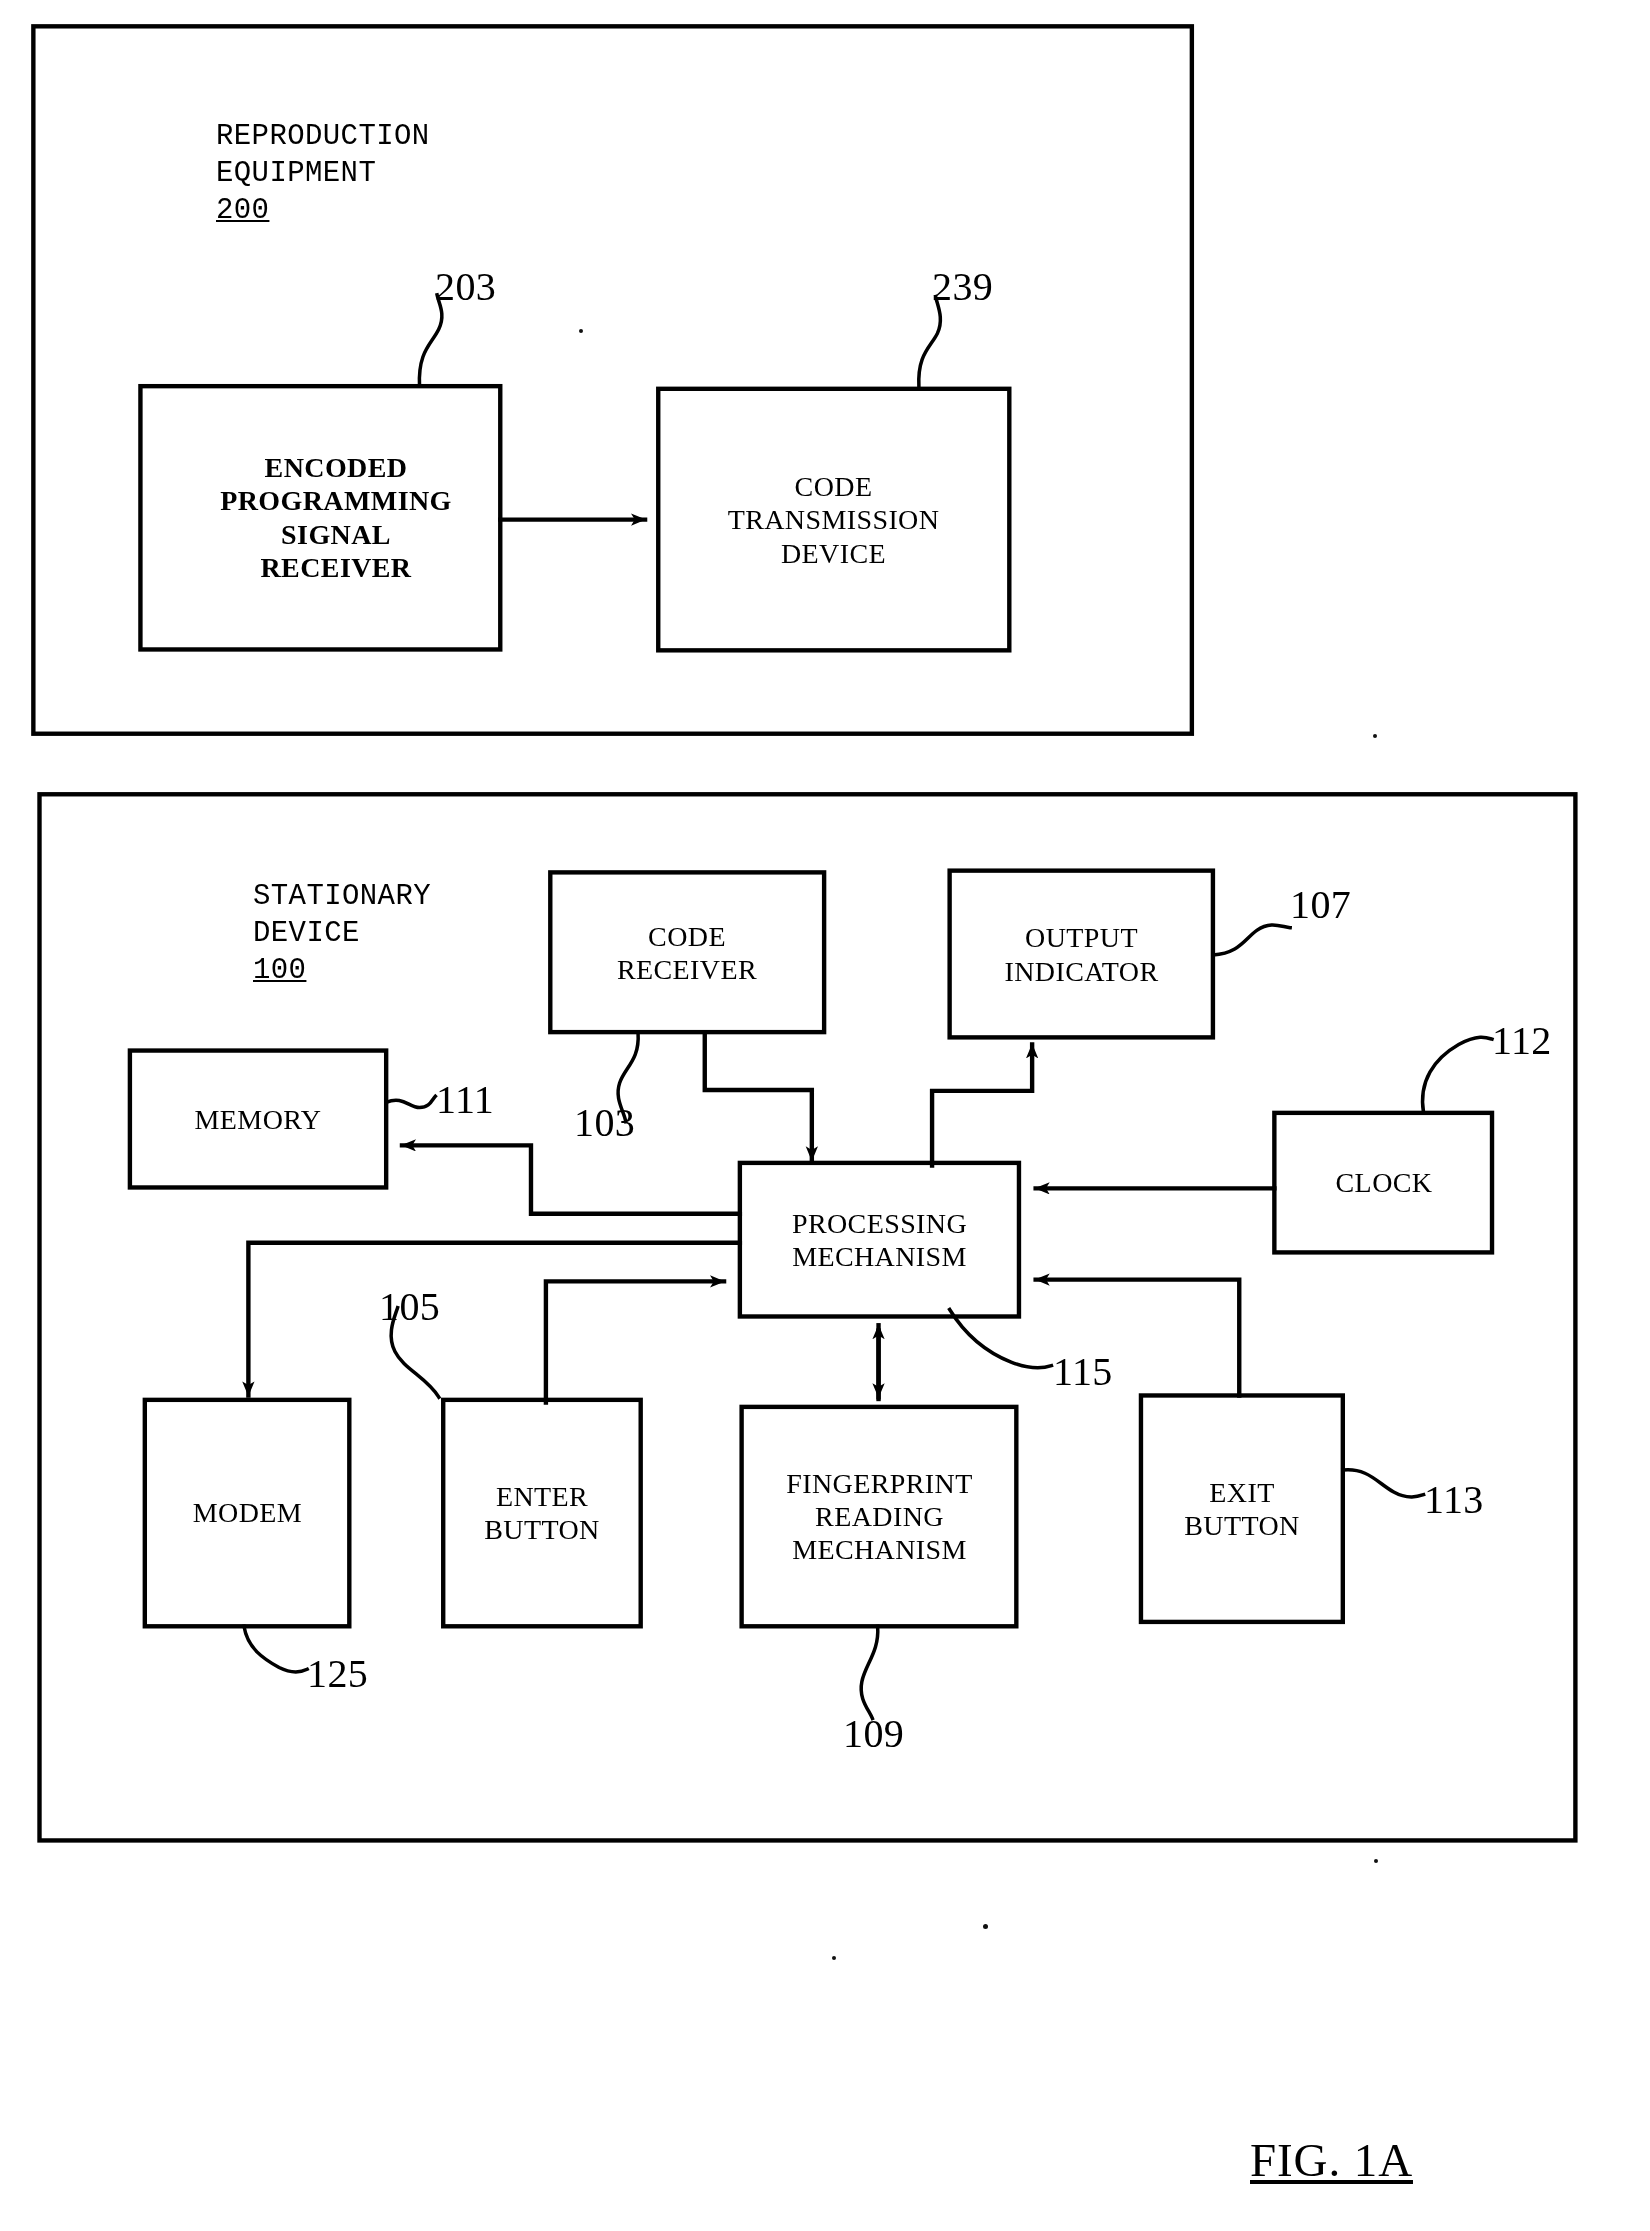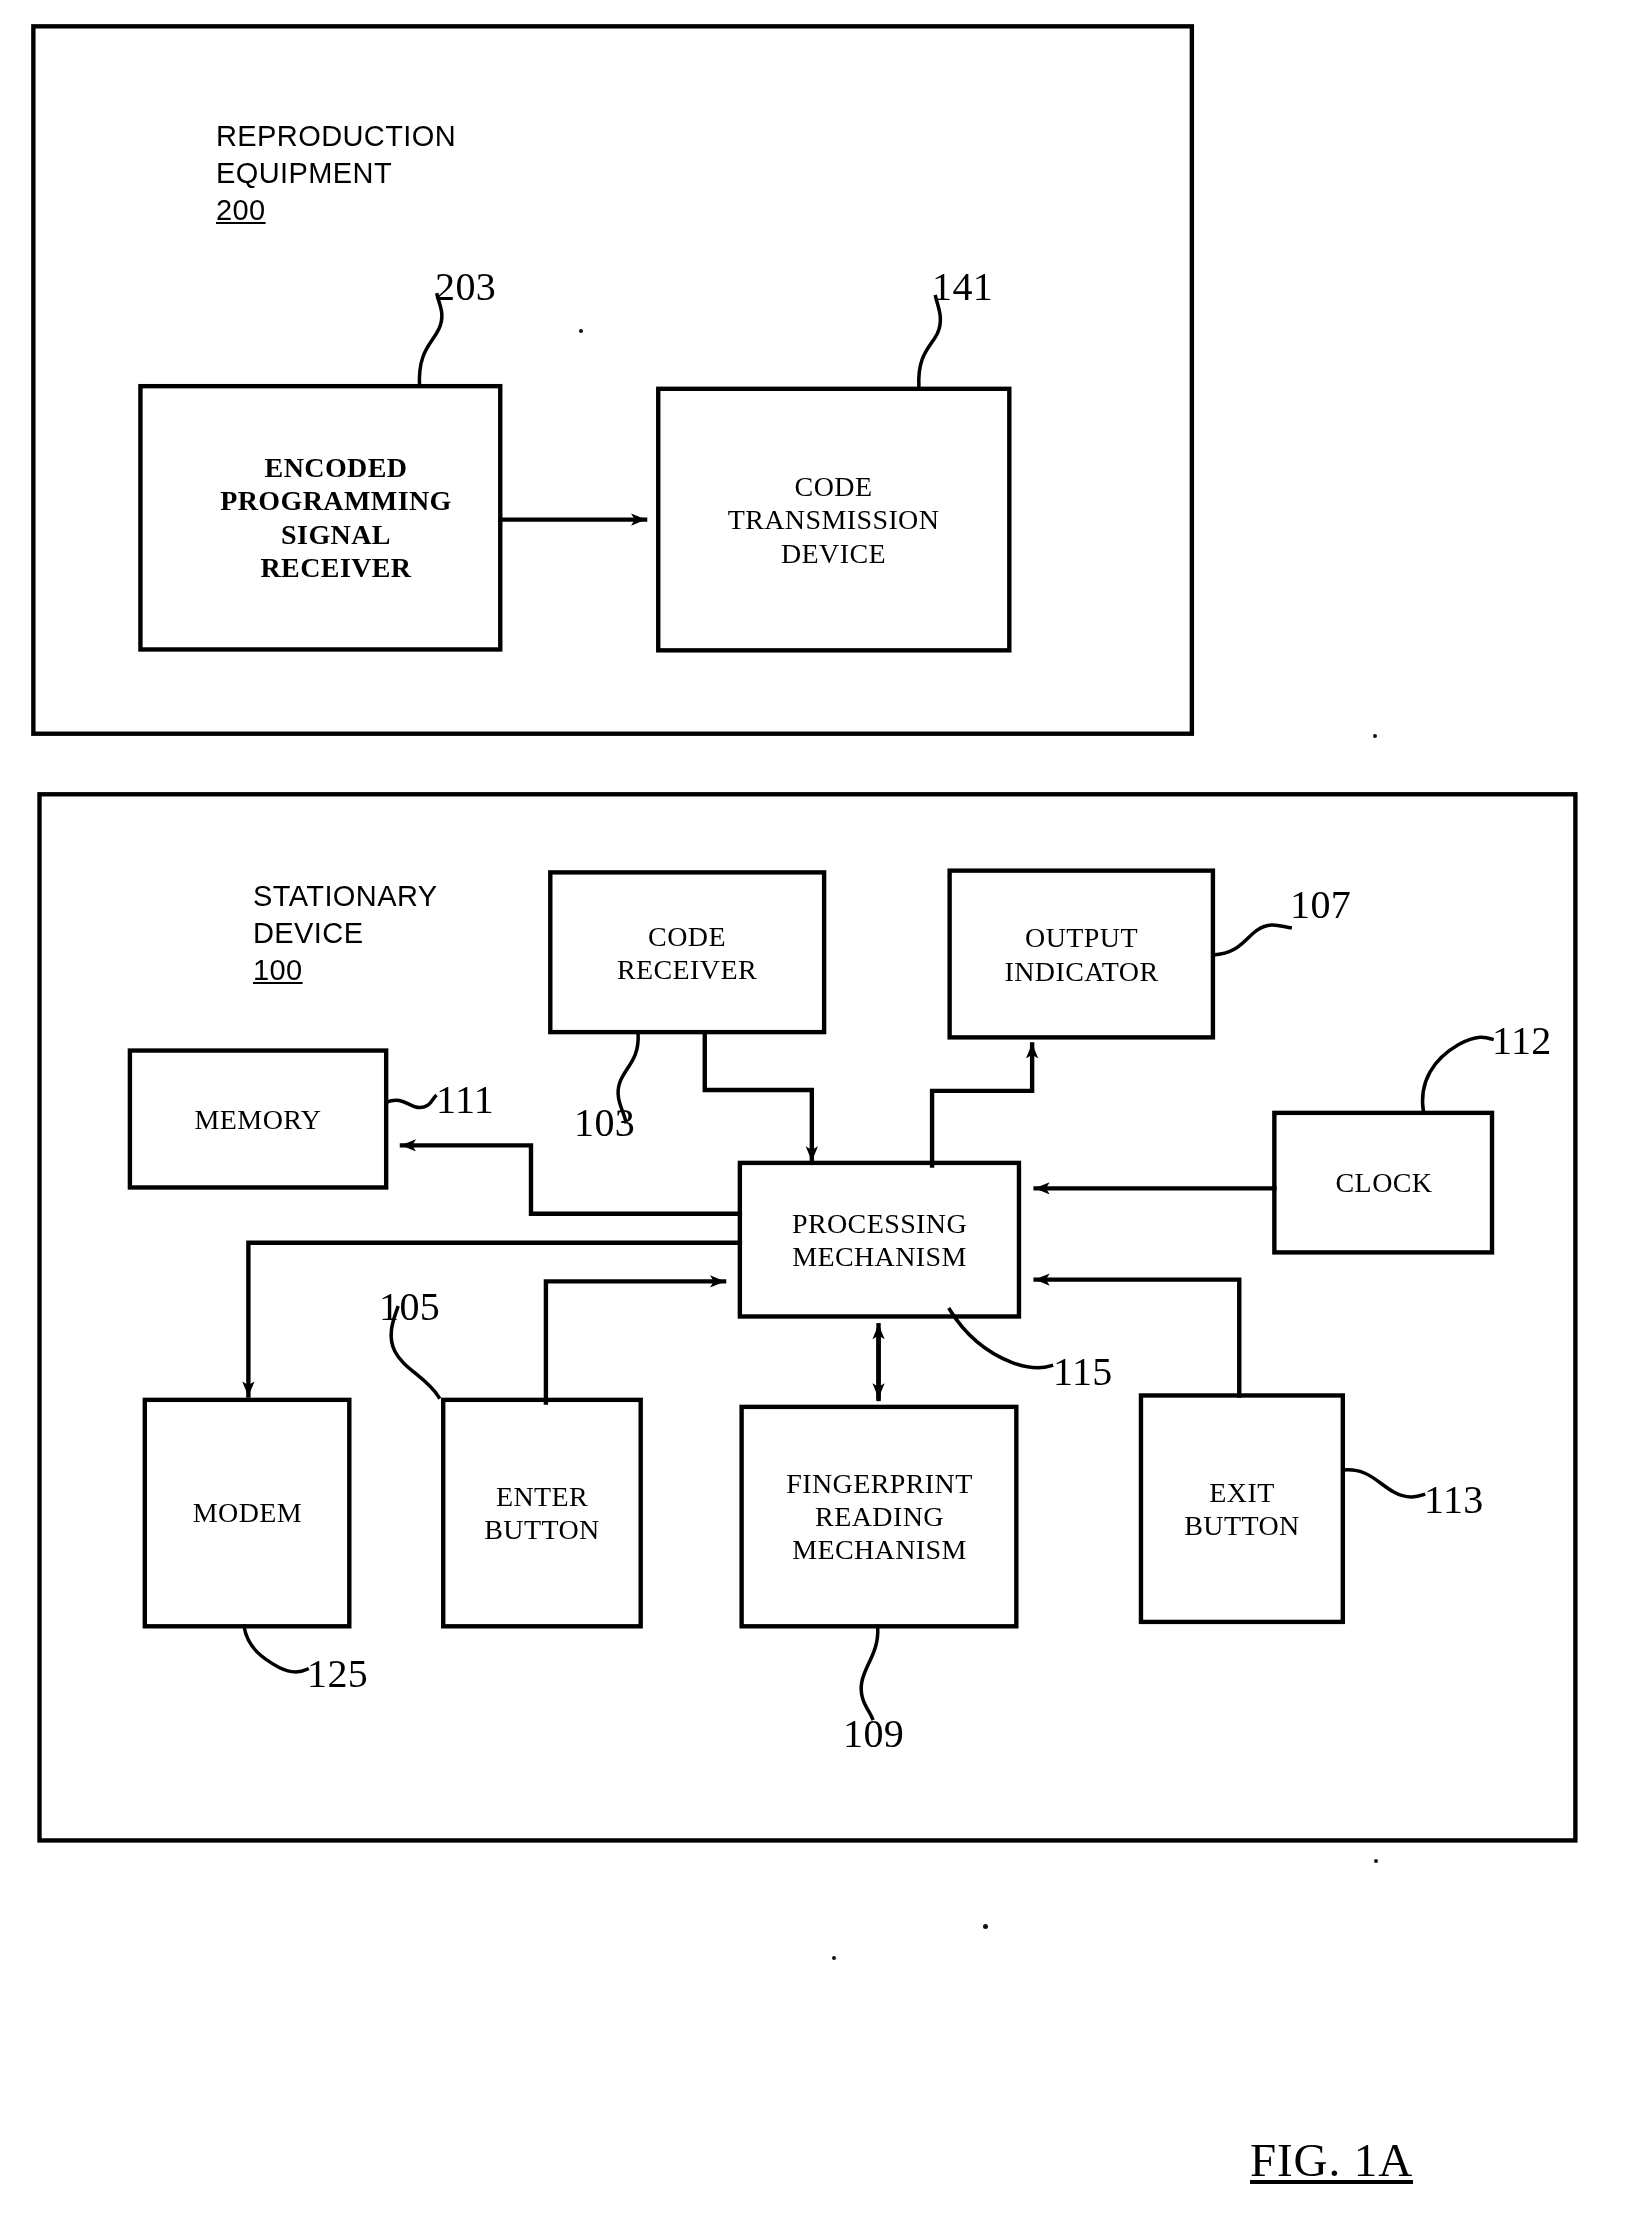--- a/index.html
+++ b/index.html
@@ -41,21 +41,21 @@
     position: absolute;
     font-size: 40px;
     font-family: "Liberation Serif", "DejaVu Serif", serif;
     letter-spacing: 0.4px;
     white-space: nowrap;
   }
   .group-title {
     position: absolute;
     font-size: 29px;
     line-height: 1.28;
-    font-family: Liberation Sans, sans-serif;
+    font-family: Liberation Mono, monospace;
     letter-spacing: 0.4px;
     white-space: nowrap;
   }
   .group-title .underlined {
     text-decoration: underline;
     text-underline-offset: 1.8px;
   }
   .fig-caption {
     position: absolute;
     font-size: 47px;
@@ -200,21 +200,21 @@
 
   <div class="box-label" style="left:742px; top:1407px; width:275px; height:219px; white-space:pre-line;">FINGERPRINT
 READING
 MECHANISM</div>
 
   <div class="box-label" style="left:1141px; top:1396px; width:202px; height:226px; white-space:pre-line;">EXIT
 BUTTON</div>
 
   <div class="ref-num" style="left:435px; top:263px;">203</div>
 
-  <div class="ref-num" style="left:932px; top:263px;">141</div>
+  <div class="ref-num" style="left:932px; top:263px;">239</div>
 
   <div class="ref-num" style="left:574px; top:1099px;">103</div>
 
   <div class="ref-num" style="left:1290px; top:881px;">107</div>
 
   <div class="ref-num" style="left:436px; top:1076px;">111</div>
 
   <div class="ref-num" style="left:1492px; top:1017px;">112</div>
 
   <div class="ref-num" style="left:1053px; top:1348px;">115</div>

